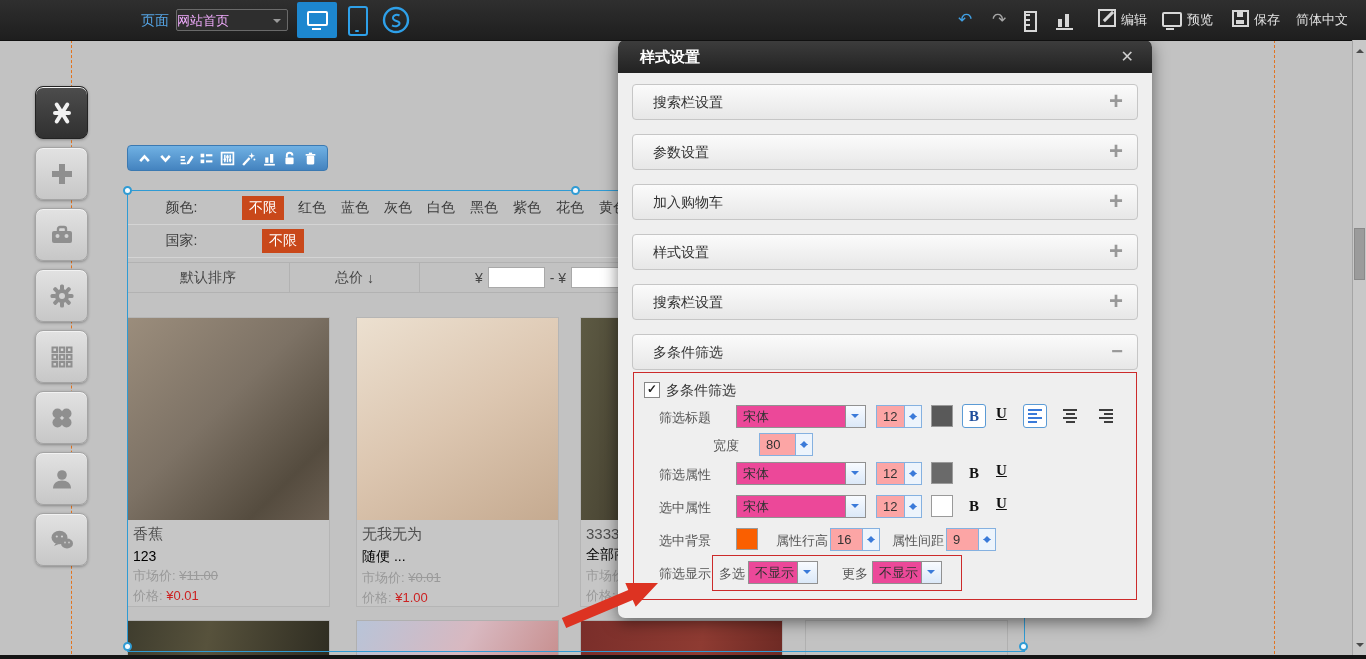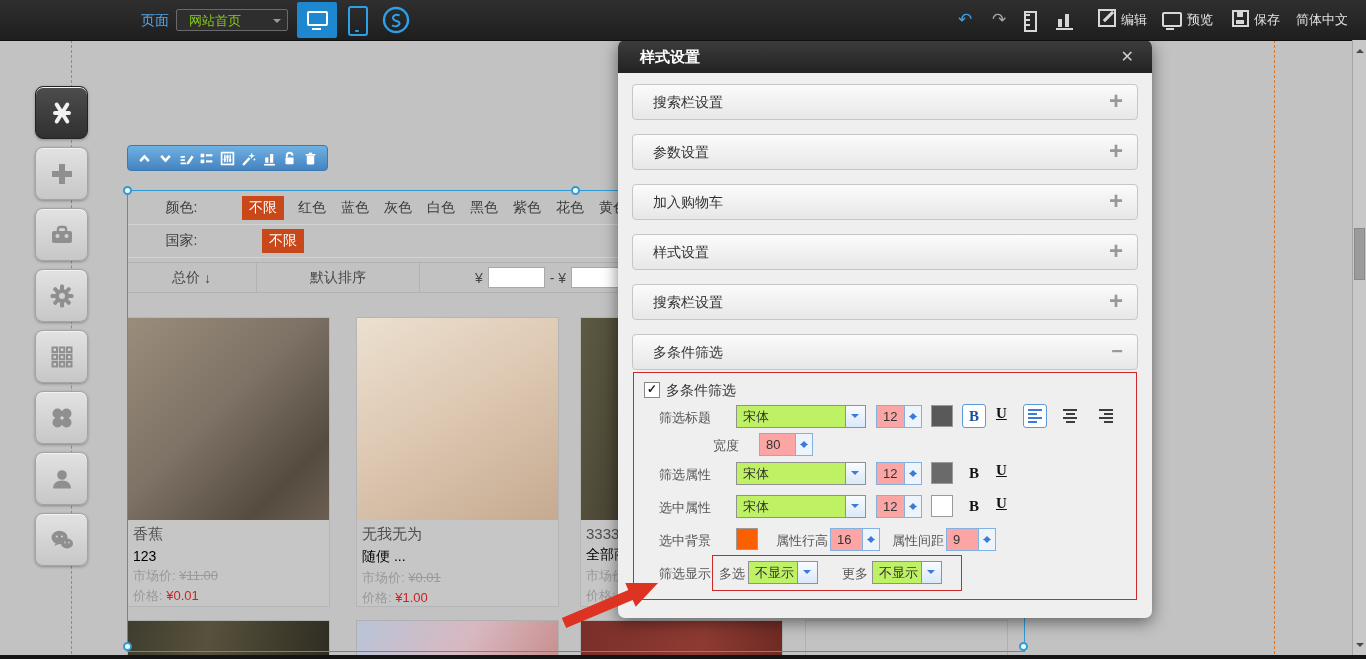--- a/index.html
+++ b/index.html
@@ -2,21 +2,21 @@
 <html><head>
 <meta charset="utf-8">
 <style>
   html,body{margin:0;padding:0;}
   body{width:1366px;height:659px;overflow:hidden;font-family:"Liberation Sans",sans-serif;background:#c2c2c2;position:relative;}
   .abs{position:absolute;}
 
   
   .topbar{left:0;top:0;width:1366px;height:40px;background:linear-gradient(#2f2f2f,#1e1e1e);border-bottom:1px solid #101010;z-index:30;}
   .tb-page{left:141px;top:0;line-height:40px;color:#55a5e6;font-size:14px;}
-  .tb-select{left:176px;top:9px;width:112px;height:22px;background:#2e2e2e;border:1px solid #6a6a6a;border-radius:2px;color:#84cc16;font-size:13px;line-height:22px;padding-left:12px;box-sizing:border-box;}
+  .tb-select{left:176px;top:9px;width:112px;height:22px;background:#2e2e2e;border:1px solid #6a6a6a;border-radius:2px;color:#f0abfc;font-size:13px;line-height:22px;padding-left:0;box-sizing:border-box;}
   .tb-select .caret{position:absolute;right:6px;top:9px;width:0;height:0;border:4px solid transparent;border-top-color:#9a9a9a;}
   .tb-devbtn{left:297px;top:2px;width:40px;height:36px;background:#1d87cf;border-radius:2px;}
   .ic-monitor-w{position:absolute;left:10px;top:9px;width:17px;height:11px;border:2px solid #fff;border-radius:2px;}
   .ic-monitor-w::after{content:"";position:absolute;left:3px;bottom:-6px;width:9px;height:2px;background:#fff;box-shadow:3px -2px 0 -1px #fff;}
   .tb-mobile{left:348px;top:6px;width:16px;height:26px;border:2px solid #2ea0e9;border-radius:3px;}
   .tb-mobile::after{content:"";position:absolute;left:5px;bottom:2px;width:4px;height:2px;background:#2ea0e9;border-radius:1px;}
   .tb-link{left:382px;top:6px;width:28px;height:28px;}
   .tb-right{color:#e2e2e2;font-size:13px;line-height:40px;text-align:center;}
   .ic-undo{left:958px;top:0;font-size:17px;color:#419fe2;line-height:40px;}
   .ic-redo{left:992px;top:0;font-size:17px;color:#a7a7a7;line-height:40px;}
@@ -92,21 +92,21 @@
   .panel-hd .ttl{position:absolute;left:22px;top:0;line-height:33px;color:#fff;font-size:15px;font-weight:bold;}
   .panel-hd .x{position:absolute;right:18px;top:0;line-height:33px;color:#cfcfcf;font-size:16px;cursor:pointer;}
   .acc{left:14px;width:506px;height:36px;background:linear-gradient(#fbfbfb,#e7e7e7);border:1px solid #c6c6c6;border-radius:4px;box-sizing:border-box;font-size:14px;color:#333;}
   .acc .lb{position:absolute;left:20px;top:0;line-height:34px;}
   .acc .pm{position:absolute;right:14px;top:0;line-height:32px;font-size:24px;font-weight:bold;color:#989898;}
   .redbox{left:15px;top:332px;width:504px;height:228px;border:1px solid #cc2a2a;box-sizing:border-box;}
   .cbx{position:absolute;left:10px;top:9px;width:14px;height:14px;background:#fff;border:1px solid #878787;font-size:12px;line-height:13px;text-align:center;color:#222;font-weight:bold;}
   .en-lb{position:absolute;left:32px;top:9px;font-size:14px;color:#333;}
   .prow2{position:absolute;left:0;width:100%;height:24px;}
   .plab{position:absolute;top:4px;font-size:13px;color:#555;}
-  .fselect{position:absolute;top:0;height:23px;background:#bef264;border:1px solid #919191;box-sizing:border-box;}
+  .fselect{position:absolute;top:0;height:23px;background:#ec4899;border:1px solid #919191;box-sizing:border-box;}
   .fselect .val{position:absolute;left:6px;top:0;line-height:21px;font-size:13px;color:#333;}
   .fselect .dd{position:absolute;right:0;top:0;width:19px;height:100%;border-left:1px solid #919191;background:linear-gradient(#f8fbff,#dbe8f8);}
   .fselect .dd::after{content:"";position:absolute;left:5px;top:8px;border:4px solid transparent;border-top-color:#3a7ad9;}
   .fspin{position:absolute;top:0;height:23px;background:#fca5a5;border:1px solid #85b1e0;box-sizing:border-box;}
   .fspin .num{position:absolute;left:6px;top:0;line-height:21px;font-size:13px;color:#333;}
   .fspin .btns{position:absolute;right:0;top:0;width:16px;height:100%;border-left:1px solid #85b1e0;background:#edf4fc;}
   .fspin .btns::before{content:"";position:absolute;left:4px;top:3px;border:4px solid transparent;border-bottom-color:#3a7ad9;}
   .fspin .btns::after{content:"";position:absolute;left:4px;bottom:3px;border:4px solid transparent;border-top-color:#3a7ad9;}
   .swatch{position:absolute;top:0;width:22px;height:22px;border:1px solid #9a9a9a;box-sizing:border-box;}
   .bbtn{position:absolute;top:-1px;width:24px;height:24px;text-align:center;font-family:"Liberation Serif",serif;font-weight:bold;font-size:15px;line-height:24px;}
@@ -317,24 +317,24 @@
     <span>花色</span>
     <span>黄色</span>
   </span>
 </div>
 <div class="abs frow" style="top:224px;gap:20px;">
   <span class="flabel">国家:</span>
   <span class="badge" style="background:#c9481a;">不限</span>
 </div>
 
 <div class="abs sortbar">
+  <div class="scell c1">默认排序</div>
   <div class="scell c2">
     <span>总价</span>&nbsp;<b>↓</b>
   </div>
-  <div class="scell c1">默认排序</div>
   <div class="scell c3">
     <span>¥</span>
     <span class="pinput"></span>
     <span>-</span>&nbsp;<span>¥</span>
     <span class="pinput"></span>
   </div>
 </div>
 
 <div class="abs card" style="left:127px;">
   <div class="pimg img-koala"></div>

